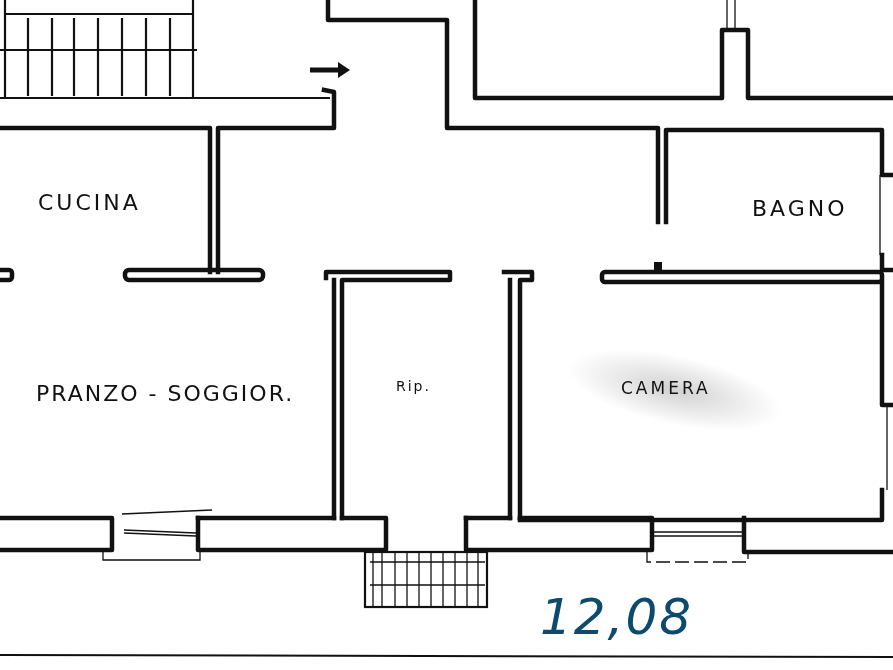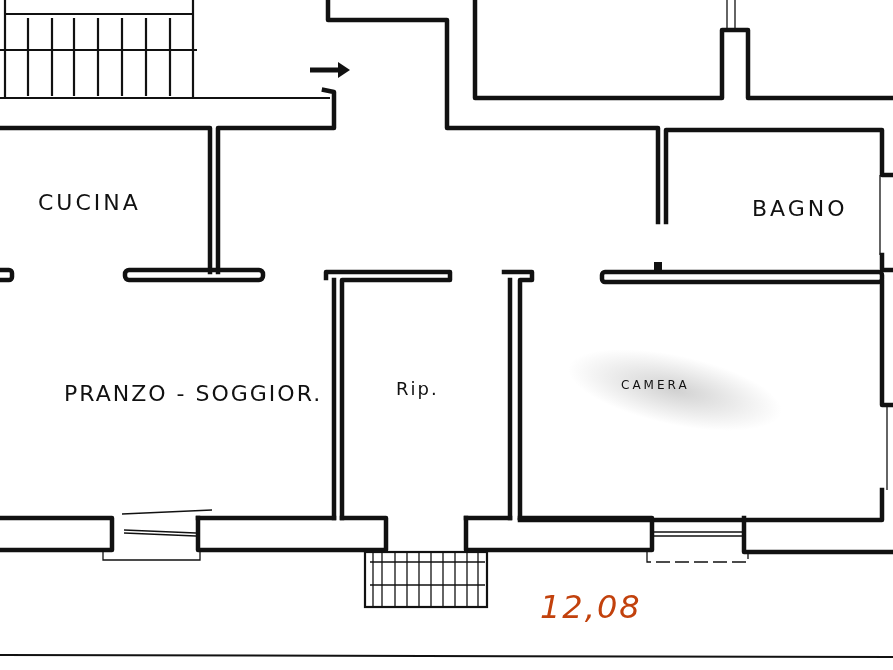--- a/index.html
+++ b/index.html
@@ -13,22 +13,22 @@
       font-family: "DejaVu Sans", sans-serif;
       color: #111;
       letter-spacing: 3px;
       font-size: 22px;
       white-space: nowrap;
     }
     .dim {
       position: absolute;
       font-family: "DejaVu Sans", sans-serif;
       font-style: italic;
-      color: #c2410c;
-      font-size: 32px;
+      color: #0c4a6e;
+      font-size: 50px;
       letter-spacing: 2px;
     }
     .smudge {
       position: absolute; left: 565px; top: 355px; width: 220px; height: 70px;
       background: radial-gradient(ellipse at center, rgba(90,90,90,0.28) 0%, rgba(120,120,120,0.12) 45%, rgba(255,255,255,0) 70%);
       transform: rotate(12deg);
     }
   </style>
 </head>
 <body>
@@ -116,16 +116,16 @@
   <line x1="0" y1="655" x2="893" y2="657" stroke="#111" stroke-width="2"></line>
 
   <g>
     <line x1="310" y1="70" x2="340" y2="70" stroke="#111" stroke-width="5"></line>
     <polygon points="338,62 350,70 338,78" fill="#111"></polygon>
   </g>
 </svg>
 
 <div class="label" style="left:38px; top:190px;">CUCINA</div>
 <div class="label" style="left:752px; top:196px;">BAGNO</div>
-<div class="label" style="left:36px; top:381px; letter-spacing:2px;margin-left:28px;">PRANZO - SOGGIOR.</div>
-<div class="label" style="left:396px; top:378px; font-size:18px; letter-spacing:2px;">Rip.</div>
-<div class="label" style="left:621px; top:378px; font-size:12px;">CAMERA</div>
+<div class="label" style="left:36px; top:381px; letter-spacing:2px;">PRANZO - SOGGIOR.</div>
+<div class="label" style="left:396px; top:378px; font-size:14px; letter-spacing:2px;">Rip.</div>
+<div class="label" style="left:621px; top:378px; font-size:17px;">CAMERA</div>
 <div class="dim" style="left:540px; top:588px;">12,08</div>
 
 </body></html>

